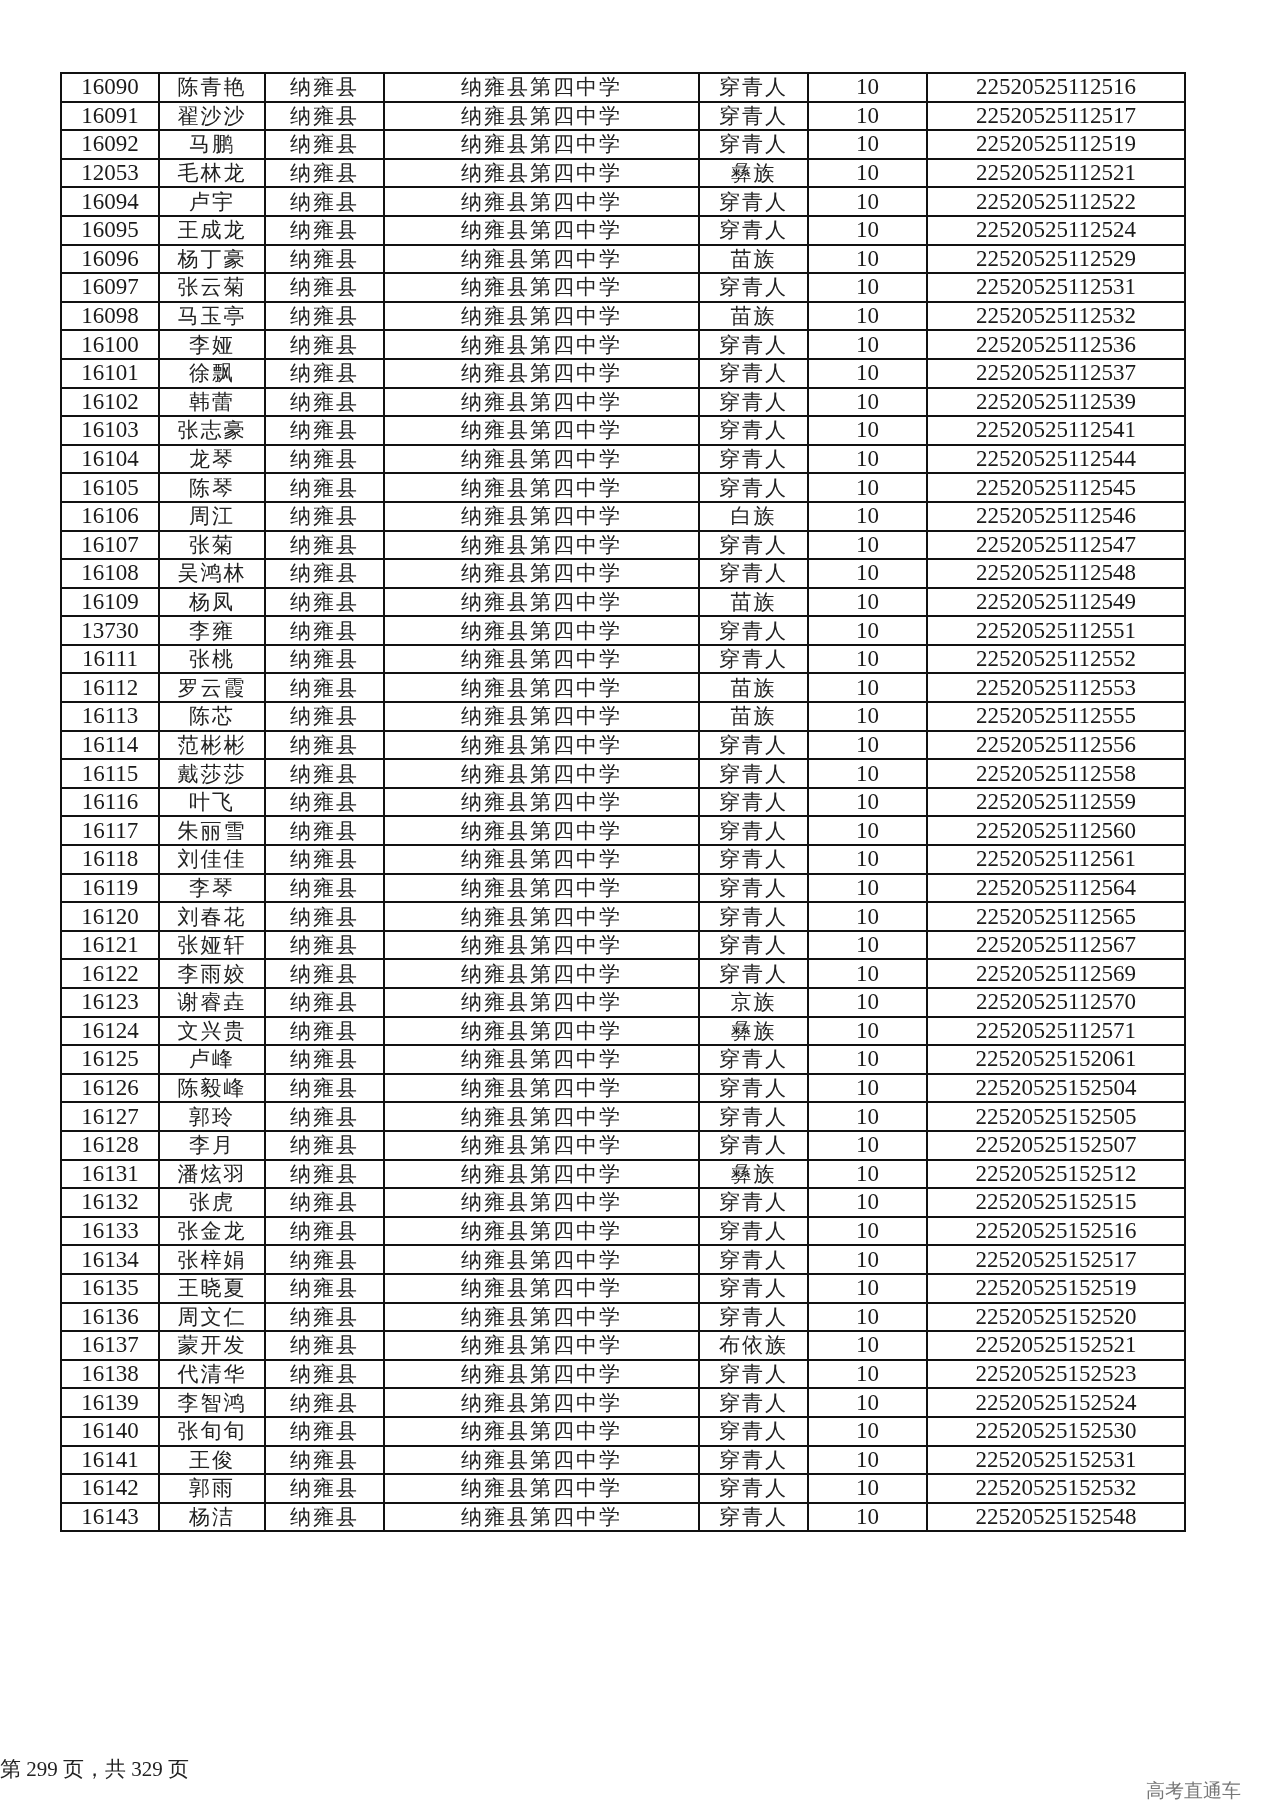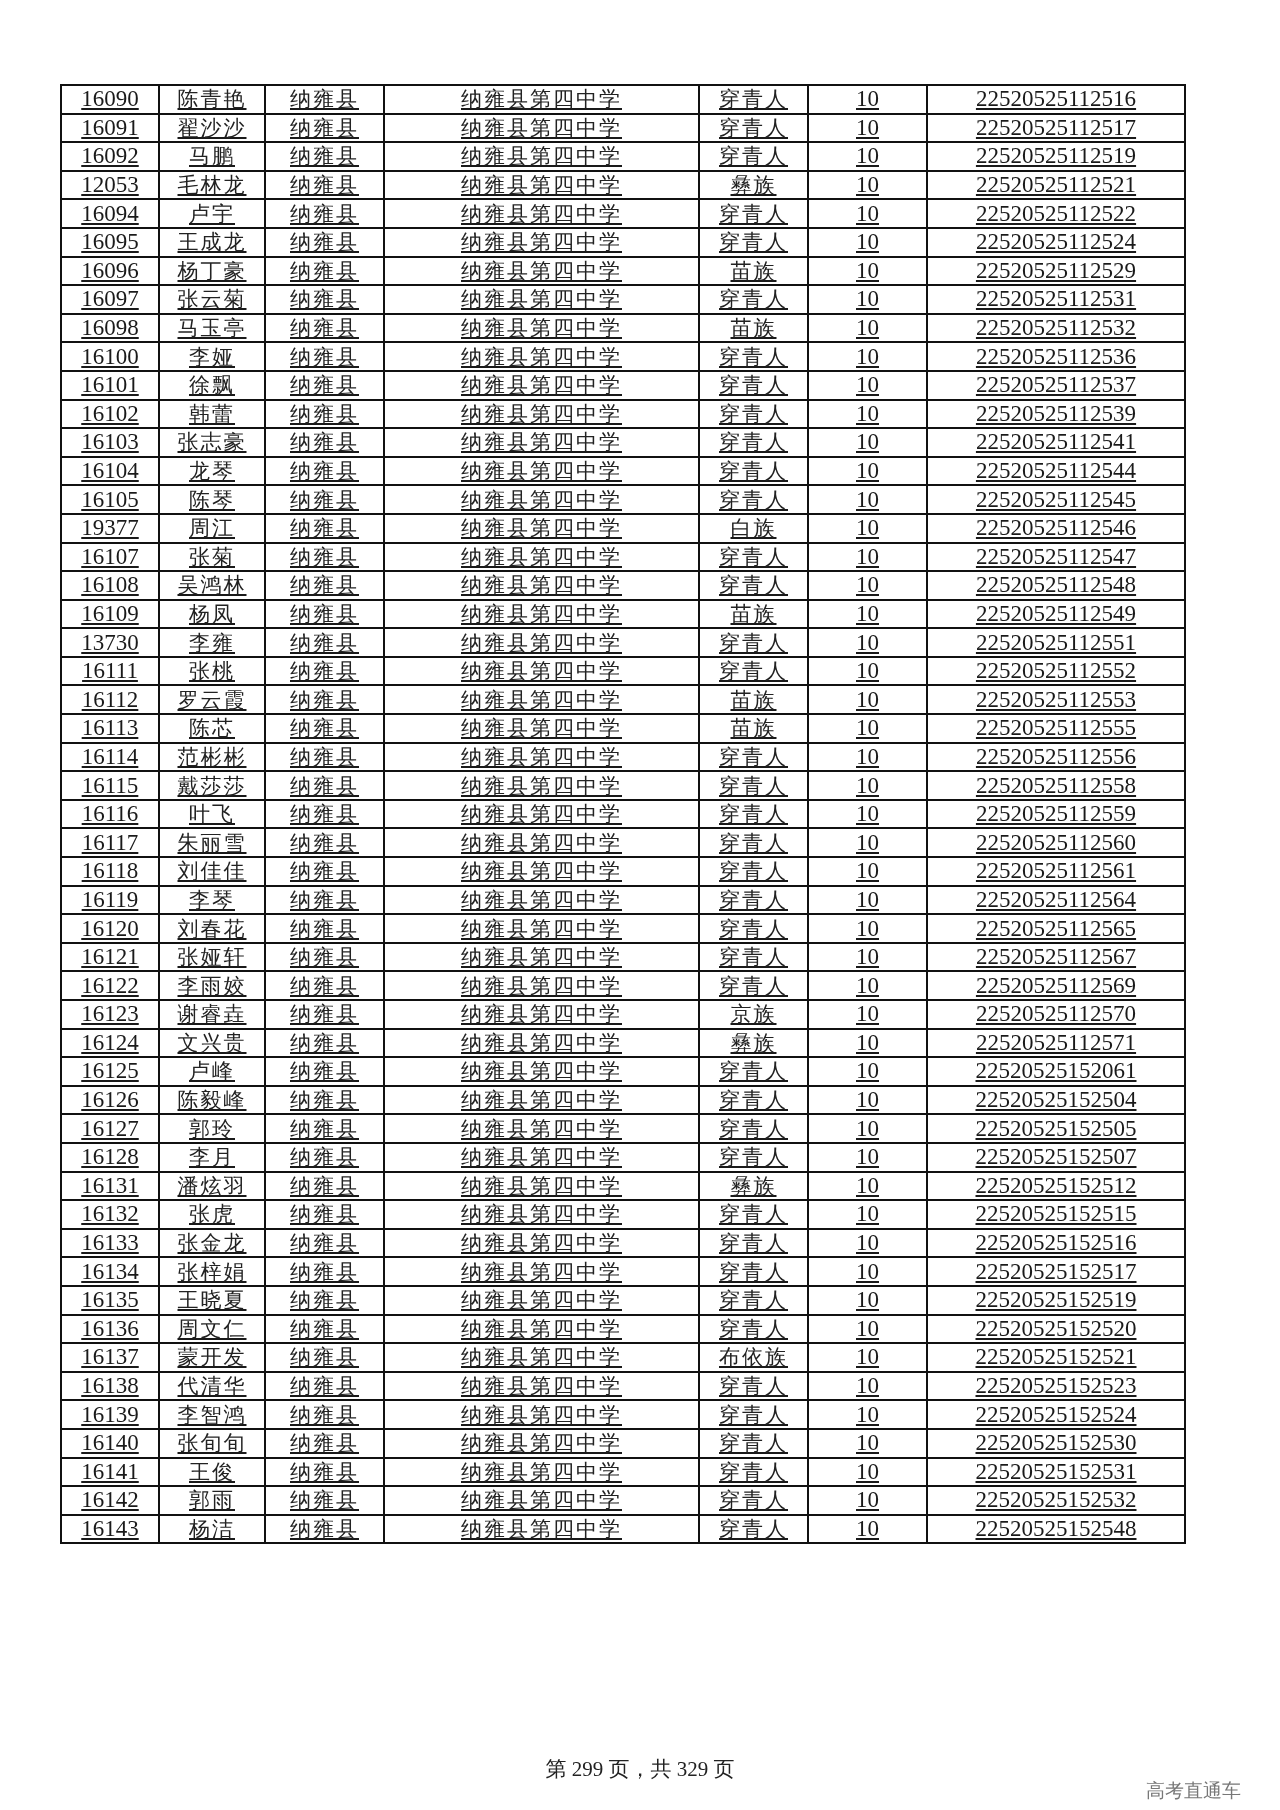--- a/index.html
+++ b/index.html
@@ -1,24 +1,24 @@
 <!DOCTYPE html>
 <html><head>
 <meta charset="utf-8">
 <style>
   html, body { margin:0; padding:0; background:#ffffff; }
   body { width:1280px; height:1810px; position:relative; overflow:hidden;
          font-family:"DejaVu Serif","Liberation Serif",serif; color:#1a1a1a; }
-  .sheet { position:absolute; left:60px; top:84px; width:1124px;
-           border-collapse:collapse; table-layout:fixed;text-decoration:underline; }
+  .sheet { position:absolute; left:60px; top:72px; width:1124px;
+           border-collapse:collapse; table-layout:fixed; }
   .sheet td { border:2px solid #111; height:26.6px; padding:0; text-align:center;
               font-size:21px; line-height:26px; white-space:nowrap; overflow:hidden; }
   .sheet td.num { font-family:"Liberation Serif","DejaVu Serif",serif; font-size:23px; }
   .sheet td.cjk { font-family:"DejaVu Sans","Liberation Sans",sans-serif; font-size:21px; letter-spacing:2px; color:#222; }
-  .footer { position:absolute; top:1755px; left:0; width:1280px; text-align:center;
+  .footer { position:absolute; top:1755px; left:0; width:1280px; 
             font-family:"Liberation Serif","DejaVu Serif",serif; font-size:21px; color:#222; }
   .watermark { position:absolute; top:1778px; left:1146px;
                font-family:Liberation Serif, serif; font-size:19px; color:#777; }
 </style>
 </head>
 <body>
 
 <table class="sheet">
   <colgroup>
     <col style="width:98px">
@@ -159,21 +159,21 @@
       <tr>
     <td class="num">16105</td>
     <td class="cjk">陈琴</td>
     <td class="cjk">纳雍县</td>
     <td class="cjk">纳雍县第四中学</td>
     <td class="cjk">穿青人</td>
     <td class="num">10</td>
     <td class="num">22520525112545</td>
   </tr>
       <tr>
-    <td class="num">19377</td>
+    <td class="num">16106</td>
     <td class="cjk">周江</td>
     <td class="cjk">纳雍县</td>
     <td class="cjk">纳雍县第四中学</td>
     <td class="cjk">白族</td>
     <td class="num">10</td>
     <td class="num">22520525112546</td>
   </tr>
       <tr>
     <td class="num">16107</td>
     <td class="cjk">张菊</td>

